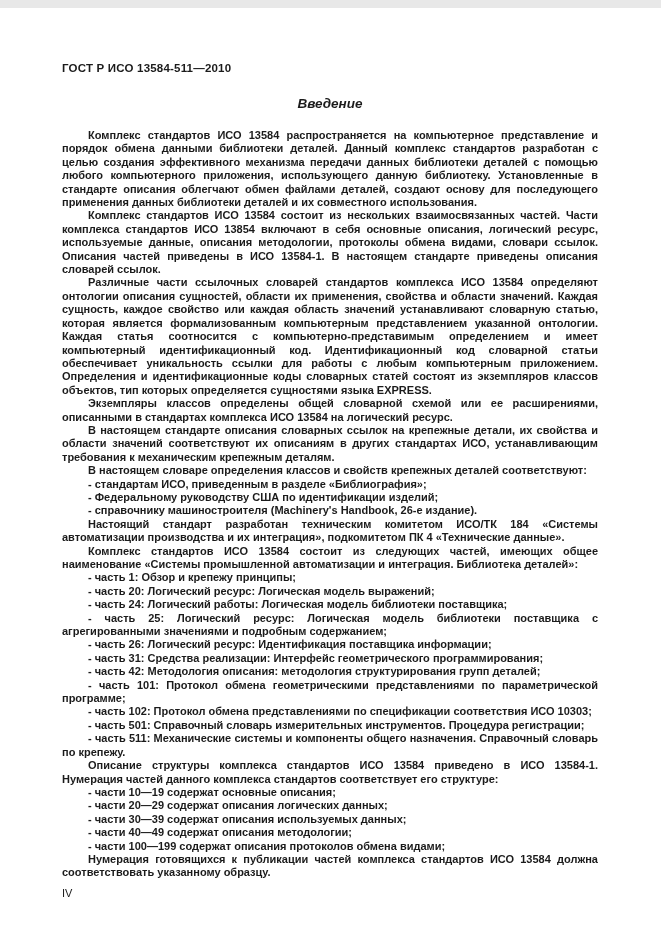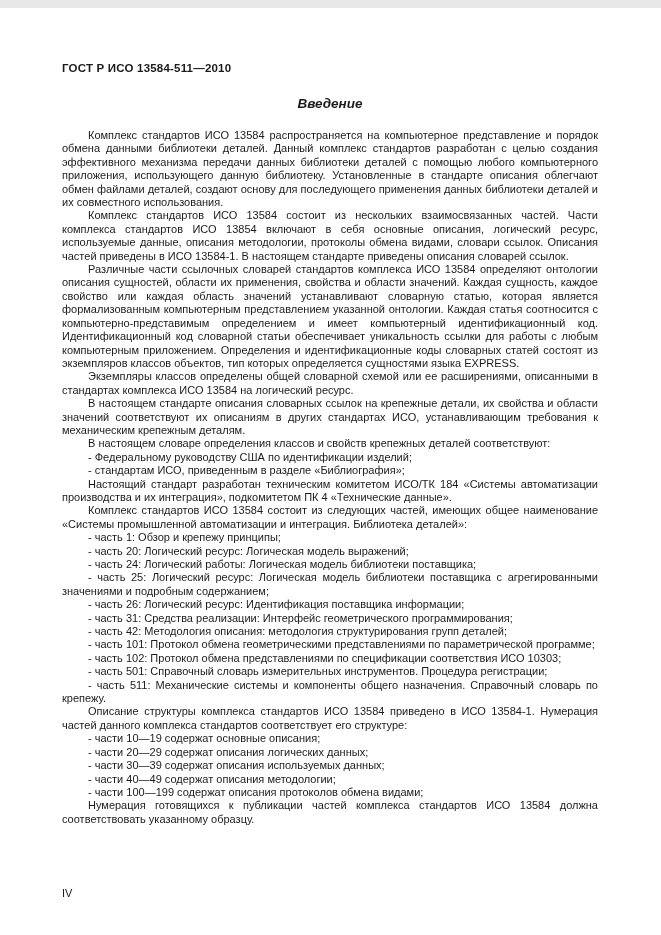--- a/index.html
+++ b/index.html
@@ -34,20 +34,21 @@
     font-style: italic;
   }
   .doc-body {
     position: absolute;
     left: 62px;
     top: 121px;
     width: 536px;
     font-size: 11px;
     line-height: 13.4px;
     text-align: justify;
+    font-weight: bold;
   }
   .doc-body p {
     margin: 0;
     padding: 0;
     text-indent: 26px;
   }
   .page-number {
     position: absolute;
     left: 62px;
     top: 879px;
@@ -62,22 +63,23 @@
 
   <h1 class="doc-title">Введение</h1>
 
   <div class="doc-body">
       <p>Комплекс стандартов ИСО 13584 распространяется на компьютерное представление и порядок обмена данными библиотеки деталей. Данный комплекс стандартов разработан с целью создания эффективного механизма передачи данных библиотеки деталей с помощью любого компьютерного приложения, использующего данную библиотеку. Установленные в стандарте описания облегчают обмен файлами деталей, создают основу для последующего применения данных библиотеки деталей и их совместного использования.</p>
       <p>Комплекс стандартов ИСО 13584 состоит из нескольких взаимосвязанных частей. Части комплекса стандартов ИСО 13854 включают в себя основные описания, логический ресурс, используемые данные, описания методологии, протоколы обмена видами, словари ссылок. Описания частей приведены в ИСО 13584-1. В настоящем стандарте приведены описания словарей ссылок.</p>
       <p>Различные части ссылочных словарей стандартов комплекса ИСО 13584 определяют онтологии описания сущностей, области их применения, свойства и области значений. Каждая сущность, каждое свойство или каждая область значений устанавливают словарную статью, которая является формализованным компьютерным представлением указанной онтологии. Каждая статья соотносится с компьютерно-представимым определением и имеет компьютерный идентификационный код. Идентификационный код словарной статьи обеспечивает уникальность ссылки для работы с любым компьютерным приложением. Определения и идентификационные коды словарных статей состоят из экземпляров классов объектов, тип которых определяется сущностями языка EXPRESS.</p>
       <p>Экземпляры классов определены общей словарной схемой или ее расширениями, описанными в стандартах комплекса ИСО 13584 на логический ресурс.</p>
       <p>В настоящем стандарте описания словарных ссылок на крепежные детали, их свойства и области значений соответствуют их описаниям в других стандартах ИСО, устанавливающим требования к механическим крепежным деталям.</p>
       <p>В настоящем словаре определения классов и свойств крепежных деталей соответствуют:</p>
+      <p>- стандартам ИСО, приведенным в разделе «Библиография»;</p>
       <p>- Федеральному руководству США по идентификации изделий;</p>
-      <p>- стандартам ИСО, приведенным в разделе «Библиография»;</p>
+      <p>- справочнику машиностроителя (Machinery's Handbook, 26-е издание).</p>
       <p>Настоящий стандарт разработан техническим комитетом ИСО/ТК 184 «Системы автоматизации производства и их интеграция», подкомитетом ПК 4 «Технические данные».</p>
       <p>Комплекс стандартов ИСО 13584 состоит из следующих частей, имеющих общее наименование «Системы промышленной автоматизации и интеграция. Библиотека деталей»:</p>
       <p>- часть 1: Обзор и крепежу принципы;</p>
       <p>- часть 20: Логический ресурс: Логическая модель выражений;</p>
       <p>- часть 24: Логический работы: Логическая модель библиотеки поставщика;</p>
       <p>- часть 25: Логический ресурс: Логическая модель библиотеки поставщика с агрегированными значениями и подробным содержанием;</p>
       <p>- часть 26: Логический ресурс: Идентификация поставщика информации;</p>
       <p>- часть 31: Средства реализации: Интерфейс геометрического программирования;</p>
       <p>- часть 42: Методология описания: методология структурирования групп деталей;</p>
       <p>- часть 101: Протокол обмена геометрическими представлениями по параметрической программе;</p>

